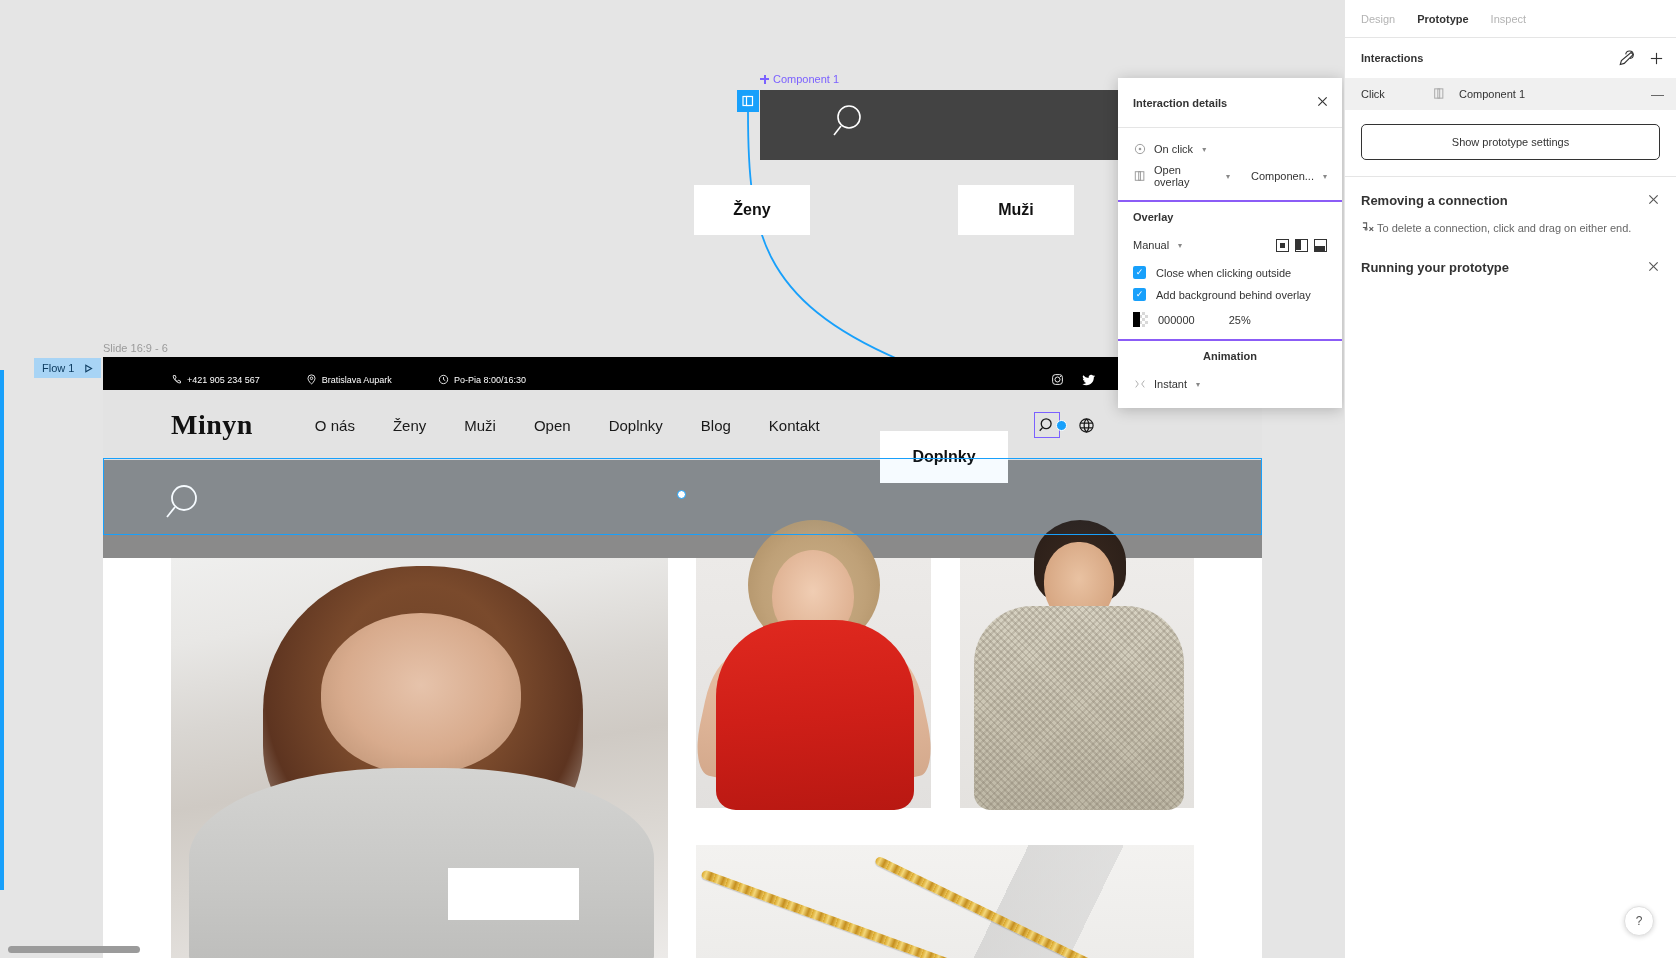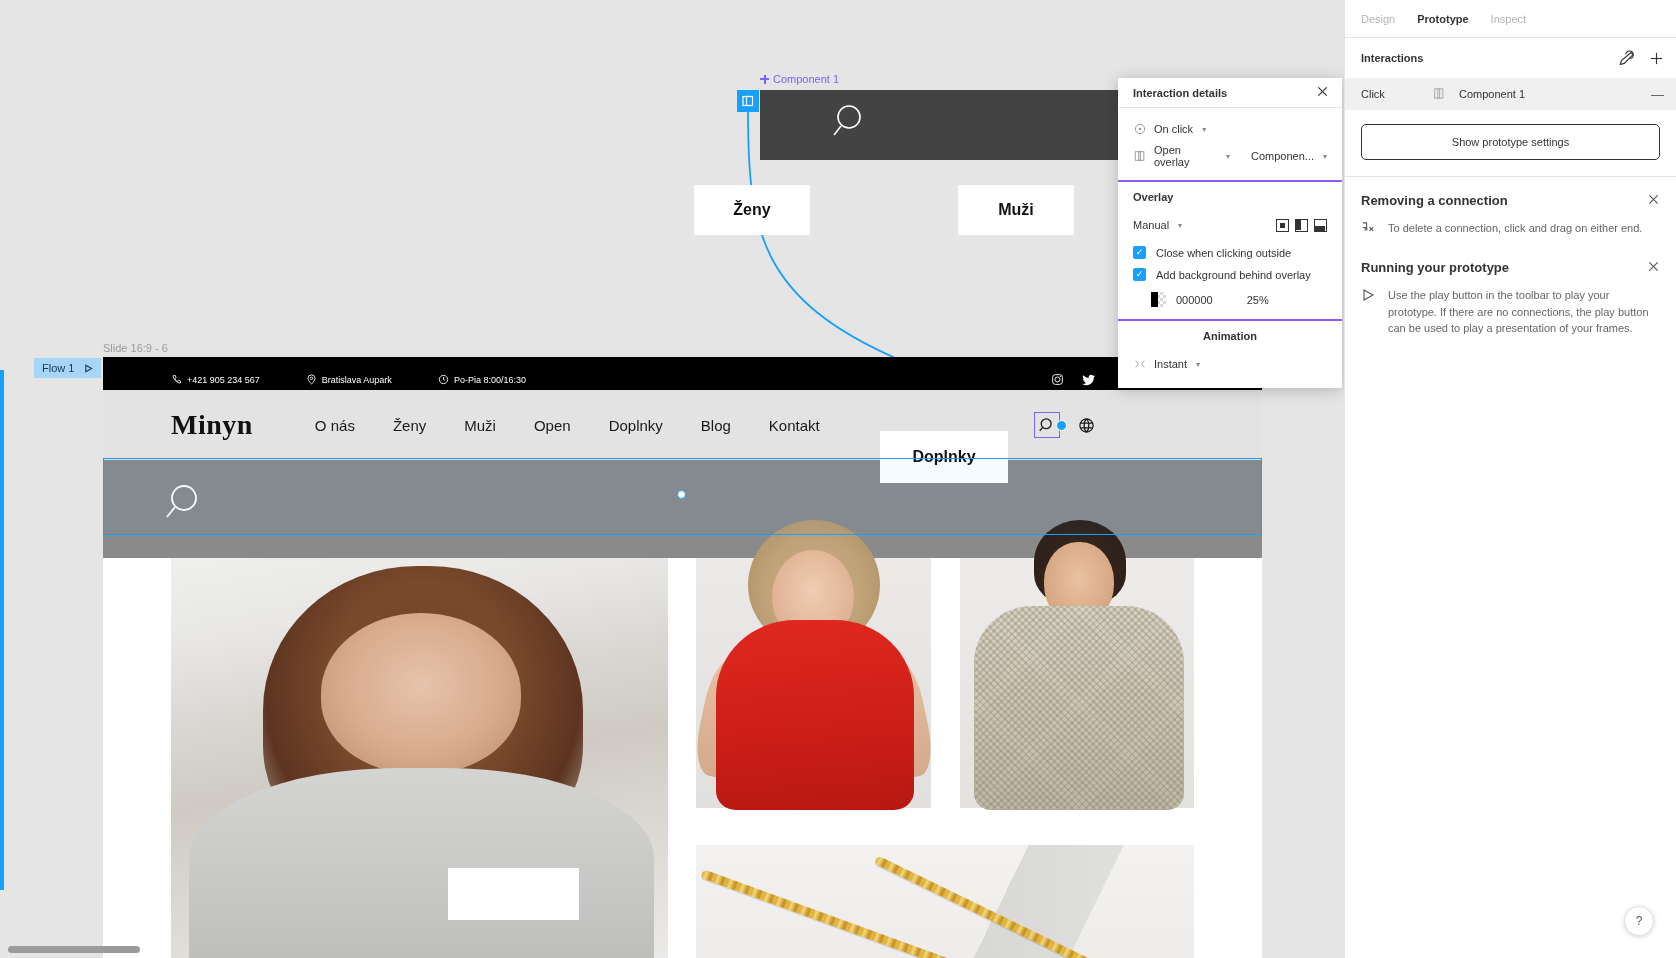--- a/index.html
+++ b/index.html
@@ -232,21 +232,21 @@
   }
 
   
   #interaction-details {
     position: absolute; left: 1118px; top: 78px;
     width: 224px; background: #fff;
     box-shadow: 0 2px 14px rgba(0,0,0,.22);
     font-size: 11px; color: #333;
   }
   .idp-head {
-    height: 30px; display: flex; align-items: center;
+    height: 50px; display: flex; align-items: center;
     padding: 0 10px 0 15px; border-bottom: 1px solid #e5e5e5;
   }
   .idp-title { font-size: 11px; font-weight: bold; color: #333; }
   .idp-close { margin-left: auto; cursor: pointer; width: 16px; height: 16px; }
   .idp-sect { padding: 9px 15px 12px 15px; border-bottom: 2px solid #8b5cf6; }
   .idp-sect:last-child { border-bottom: none; text-align: center; }
   .idp-row { display: flex; align-items: center; gap: 7px; height: 24px; }
   .idp-row + .idp-row { margin-top: 3px; }
   .idp-ico { width: 14px; height: 14px; flex: 0 0 14px; display: flex; align-items: center; justify-content: center; }
   .idp-val { color: #333; }
@@ -257,21 +257,21 @@
   .pos-center::after { content:""; position:absolute; left:3px; top:3px; width:5px; height:5px; background:#333; }
   .pos-left::after { content:""; position:absolute; left:0px; top:0px; width:4.5px; height:10.2px; background:#333; }
   .pos-bottom { border-color:#333; }
   .pos-bottom::after { content:""; position:absolute; left:0px; bottom:0px; width:10.2px; height:4.5px; background:#333; }
   .chk-row { display: flex; align-items: center; gap: 10px; margin-top: 9px; }
   .chk {
     width: 13px; height: 13px; background: #18a0fb; border-radius: 2px;
     display: flex; align-items: center; justify-content: center;
     color: #fff; font-size: 9px; line-height: 1;
   }
-  .swatch-row { display: flex; align-items: center; gap: 10px; margin-top: 11px; margin-left: 18px; }
+  .swatch-row { display: flex; align-items: center; gap: 10px; margin-top: 11px; }
   .swatch {
     width: 15px; height: 15px; position: relative;
     background:
       linear-gradient(90deg,#000 0 50%, rgba(0,0,0,0) 50% 100%),
       repeating-conic-gradient(#d8d8d8 0% 25%, #ffffff 0% 50%) 0 0/6px 6px;
   }
   .hexval { font-size: 11px; color: #333; }
   .opval { font-size: 11px; color: #333; margin-left: 24px; }
 
   
@@ -304,21 +304,21 @@
   .rp-btnwrap { padding: 14px 16px 16px 16px; border-bottom: 1px solid #e5e5e5; }
   .rp-btn {
     width: 100%; height: 36px; border: 1px solid #333; border-radius: 5px;
     background: #fff; font-size: 11px; color: #333; cursor: pointer;
     font-family: "Liberation Sans", sans-serif;
   }
   .tip { padding: 16px 16px 6px 16px; }
   .tip-head { display: flex; align-items: center; }
   .tip-head .t { font-size: 13px; font-weight: bold; color: #333; }
   .tip-head .x { margin-left: auto; cursor: pointer; }
-  .tip-body { display: flex; gap: 11px; margin-top: 12px; }
+  .tip-body { display: flex; gap: 0; margin-top: 12px; }
   .tip-ico { flex: 0 0 16px; padding-top: 1px; }
   .tip-text { font-size: 11px; line-height: 1.52; color: #666; }
 
   .help-btn {
     position: absolute; right: 22px; bottom: 22px;
     width: 30px; height: 30px; border-radius: 50%;
     background: #fff; border: 1px solid #e0e0e0;
     box-shadow: 0 1px 5px rgba(0,0,0,.16);
     display: flex; align-items: center; justify-content: center;
     font-size: 12px; color: #555; cursor: pointer;
@@ -617,26 +617,18 @@
     <div class="tip">
       <div class="tip-head">
         <span class="t">Running your prototype</span>
         <span class="x">
           <svg width="13" height="13" viewBox="0 0 14 14" stroke="#555" stroke-width="1.2">
             <line x1="2.5" y1="2.5" x2="11.5" y2="11.5"></line>
               <line x1="11.5" y1="2.5" x2="2.5" y2="11.5"></line>
           </svg>
         </span>
       </div>
-      <div class="tip-body">
-        <span class="tip-ico">
-          <svg width="14" height="14" viewBox="0 0 14 14" fill="none" stroke="#555" stroke-width="1.1">
-            <path d="M3 2 L12 7 L3 12 Z"></path>
-          </svg>
-        </span>
-        <span class="tip-text">Use the play button in the toolbar to play your prototype. If there are no connections, the play button can be used to play a presentation of your frames.</span>
-      </div>
     </div>
 
     <div class="help-btn">?</div>
   </div>
 
 </div>
 
 </body></html>

